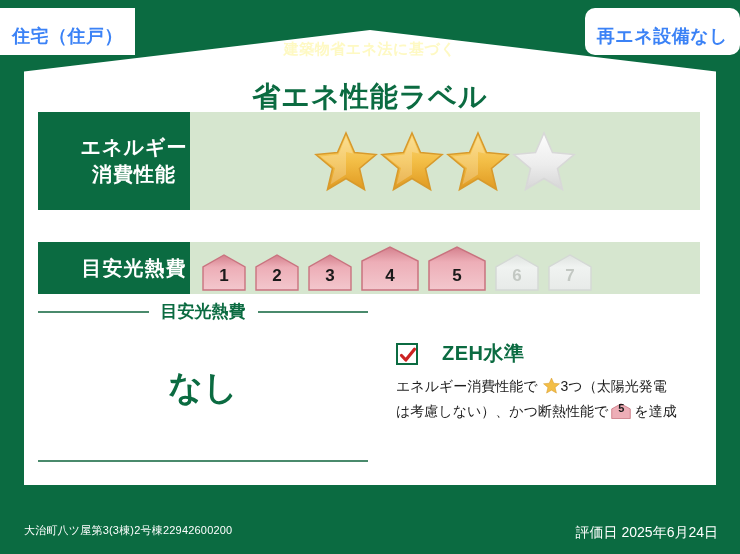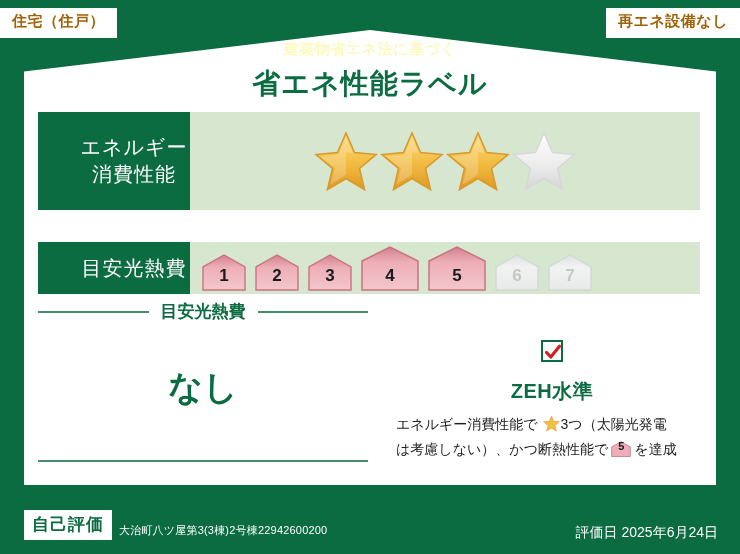--- a/index.html
+++ b/index.html
@@ -27,68 +27,68 @@
     left: 24px; top: 95px;
     width: 692px; height: 390px;
     background: #ffffff;
   }
 
   
   .badge-top {
     position: absolute;
     top: 8px;
     background: #ffffff;
-    color: #a16207;
-    font-weight: bold;
-    font-size: 15px;
-    padding: 4px 12px 7px;
+    color: #3b82f6;
+    font-weight: bold;
+    font-size: 18px;
+    padding: 16px 12px 7px;
     letter-spacing: 0.5px;
     white-space: nowrap;
   }
   .badge-left  { left: 0px; }
-  .badge-right { right: 0px; }
+  .badge-right { right: 0px; border-radius: 10px; }
 
   
   .title-wrap {
     position: absolute;
     left: 0; top: 40px;
     width: 740px;
     text-align: center;
     z-index: 5;
   }
   .title-sub {
     color: #fef9c3;
     font-weight: bold;
     font-size: 15px;
     letter-spacing: 0.5px;
   }
   .title-main {
     color: #0b6b41;
     font-weight: bold;
     font-size: 28px;
     letter-spacing: 1px;
-    margin-top: 6px;
+    margin-top: 19px;
   }
 
   
   .perf-row {
     position: absolute;
     left: 38px;
     height: 98px;
     width: 662px;
     display: flex;
     align-items: stretch;
   }
   .perf-row.row-energy { top: 112px; height: 98px; }
   .perf-row.row-insul  { top: 242px; height: 52px; }
 
   .perf-label {
     background: #0b6b41;
     color: #ffffff;
-    font-weight: normal;
+    font-weight: bold;
     width: 152px;
     display: flex;
     flex-direction: column;
     align-items: center;
     justify-content: center;
     line-height: 1.35;
     font-size: 20px;
     letter-spacing: 1px;
     flex: 0 0 152px;
     padding-left: 40px;
@@ -162,21 +162,21 @@
     height: 2px;
     background: #4a8a6c;
   }
 
   
   .zeh {
     position: absolute;
     left: 396px; top: 340px;
     width: 312px;
   }
-  .zeh-head { display: flex; align-items: center; gap: 16px; flex-direction: column; }
+  .zeh-head { display: flex; align-items: center; gap: 24px; }
   .zeh-check {
     width: 22px; height: 22px;
     border: 2px solid #0b6b41;
     position: relative;
     background: #fff;
     flex: 0 0 22px;
   }
   .zeh-check svg { position: absolute; left: 1px; top: 1px; }
   .zeh-title {
     color: #0b6b41;
@@ -395,21 +395,20 @@
         <svg width="22" height="16" viewBox="0 0 48 38">
           <polygon points="2,37 2,14 24,2 46,14 46,37" fill="#edaeb7" stroke="#c9737f" stroke-width="2"></polygon>
         </svg>
         <b>5</b>
       </span><span>を達成</span>
     </div>
   </div>
 
   <div class="footer">
     <div class="footer-left">
-      <span class="self-badge">自己評価</span>
       <span class="prop-name">大治町八ツ屋第3(3棟)2号棟22942600200</span>
     </div>
     <div class="footer-right">
       <div class="eval-date">評価日 2025年6月24日</div>
     </div>
   </div>
 
 </div>
 
 </body></html>

